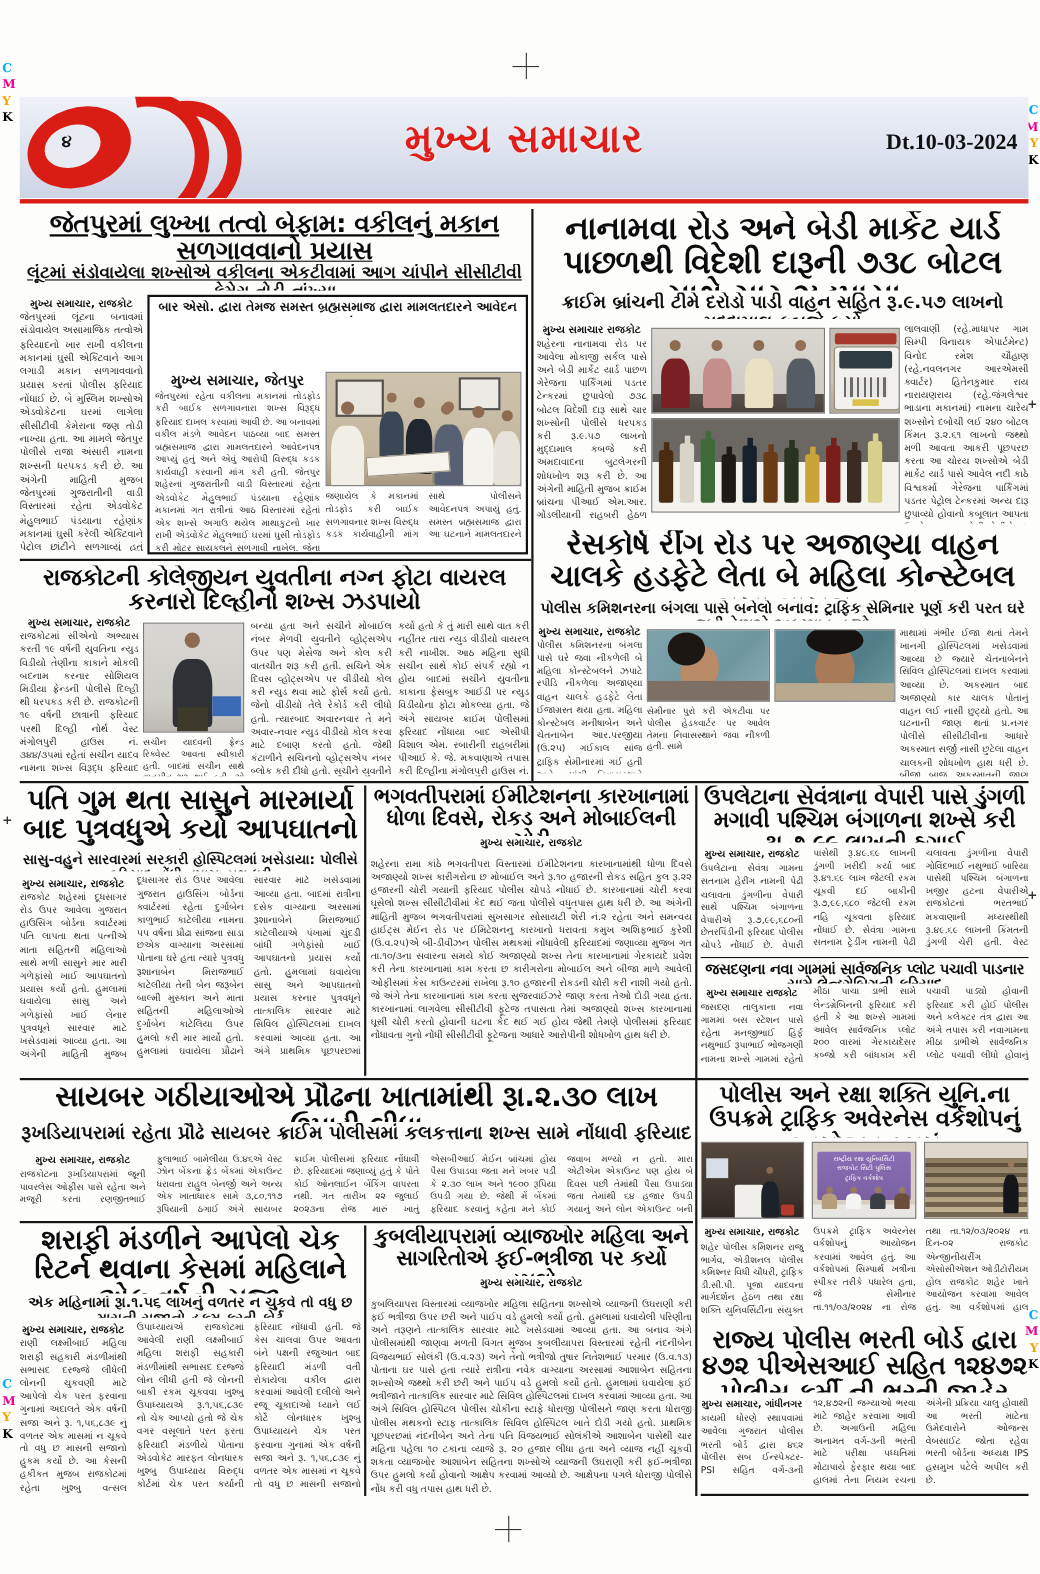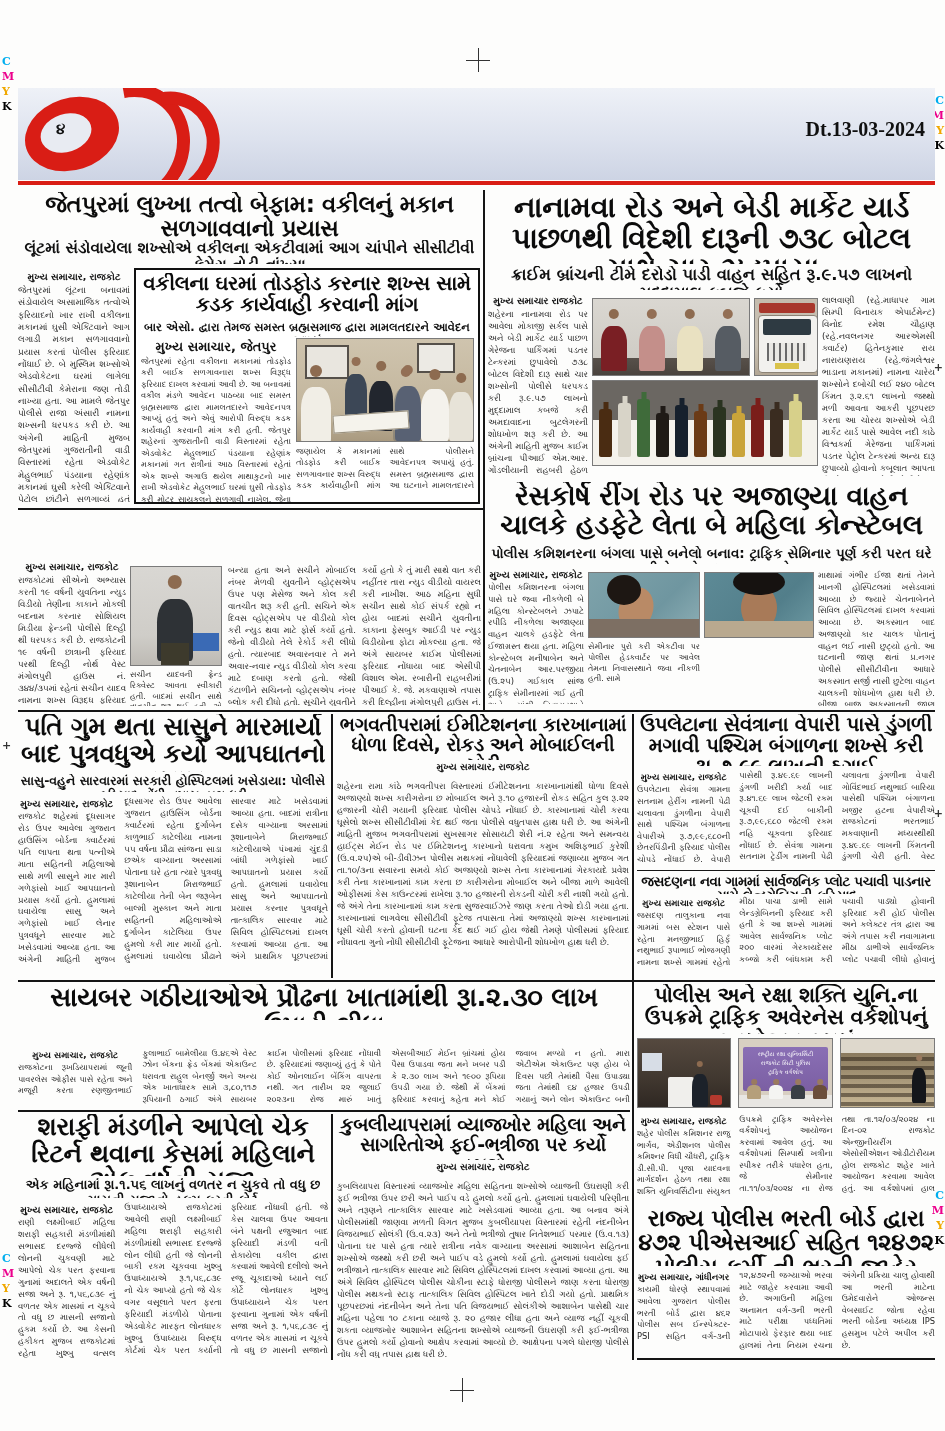--- a/index.html
+++ b/index.html
@@ -67,34 +67,34 @@
   <div class="pm" style="left:2px;top:740px;color:#333;">+</div>
   <div class="pm" style="right:2px;top:808px;color:#333;">+</div>
   <div class="pm" style="right:2px;top:362px;color:#333;">+</div>
 
   <div id="mast">
     <div id="logo-blob"></div>
     <div id="logo-hole"></div>
     <div class="sw" style="left:52px;top:-6px;width:92px;height:104px;"></div>
     <div class="sw" style="left:96px;top:2px;width:78px;height:88px;"></div>
     <div id="logo-num">૪</div>
-    <div class="mdate">Dt.13-03-2024</div>
+    <div class="mtitle">મુખ્ય સમાચાર</div>
+    <div class="mdate">Dt.10-03-2024</div>
   </div>
   <div id="mast-rule"></div>
 
-  <div class="art" style="left:18px;top:192px;width:463px;height:314px;">
+  <div class="art" style="left:18px;top:192px;width:463px;height:314px;text-decoration:underline;">
     <div class="hl" style="font-size:23px;height:46px;">જેતપુરમાં લુખ્ખા તત્વો બેફામ: વકીલનું મકાન સળગાવવાનો પ્રયાસ</div>
     <div class="sub" style="font-size:15.5px;height:24px;margin-top:2px;">લૂંટમાં સંડોવાયેલા શખ્સોએ વકીલના એકટીવામાં આગ ચાંપીને સીસીટીવી કેમેરા તોડી નાંખ્યા</div>
     <div style="position:absolute;left:0;top:78px;width:112px;height:234px;">
       <div class="by">મુખ્ય સમાચાર, રાજકોટ</div>
       <div class="body" style="height:218px;font-size:8.8px;">જેતપુરમાં લૂંટના બનાવમાં સંડોવાયેલ અસામાજિક તત્વોએ ફરિયાદનો ખાર રાખી વકીલના મકાનમાં ઘુસી એક્ટિવાને આગ લગાડી મકાન સળગાવવાનો પ્રયાસ કરતાં પોલીસ ફરિયાદ નોંધાઈ છે. બે મુસ્લિમ શખ્સોએ એડવોકેટના ઘરમાં લાગેલા સીસીટીવી કેમેરાના જણ તોડી નાખ્યા હતા. આ મામલે જેતપુર પોલીસે રાજા અંસારી નામના શખ્સની ધરપકડ કરી છે. આ અંગેની માહિતી મુજબ જેતપુરમાં ગુજરાતીની વાડી વિસ્તારમાં રહેતા એડવોકેટ મેહુલભાઈ પંડયાના રહેણાંક મકાનમાં ઘુસી કરેલી એક્ટિવાને પેટ્રોલ છાંટીને સળગાવ્યું હતું તેમજ ઘરને પણ હેમેસના વાયરો પણ કઠ કરી નાખ્યા હતા. આગની જાણ ફાયર બ્રિગેડને કરવામાં આવ્યા બાદ આગ ઉપર કાબુ લીધો હતો. પોલીસે આરોપી રાજા અંસારીને ઝડપી લીધો હતો.</div>
     </div>
 
     <div class="boxart" style="left:116px;top:76px;width:346px;height:236px;padding:3px 5px;">
-      <div class="hl" style="font-size:20px;height:48px;">વકીલના ઘરમાં તોડફોડ કરનાર શખ્સ સામે કડક કાર્યવાહી કરવાની માંગ</div>
       <div class="sub" style="font-size:11.5px;height:16px;">બાર એસો. દ્વારા તેમજ સમસ્ત બ્રહ્મસમાજ દ્વારા મામલતદારને આવેદન આપ્યું</div>
       <div style="position:absolute;left:5px;top:68px;width:150px;height:162px;">
         <div class="by" style="font-size:13px;">મુખ્ય સમાચાર, જેતપુર</div>
         <div class="body" style="height:148px;font-size:8.2px;">જેતપુરમાં રહેતા વકીલના મકાનમાં તોડફોડ કરી બાઈક સળગાવનારા શખ્સ વિરૂદ્ધ ફરિયાદ દાખલ કરવામાં આવી છે. આ બનાવમાં વકીલ મંડળે આવેદન પાઠવ્યા બાદ સમસ્ત બ્રહ્મસમાજ દ્વારા મામલતદારને આવેદનપત્ર આપ્યું હતું અને એવું આરોપી વિરુદ્ધ કડક કાર્યવાહી કરવાની માંગ કરી હતી. જેતપુર શહેરનાં ગુજરાતીની વાડી વિસ્તારમાં રહેતા એડવોકેટ મેહુલભાઈ પંડયાના રહેણાંક મકાનમાં ગત રાત્રીનાં આઠ વિસ્તારમાં રહેતાં એક શખ્સે અગાઉ થયેલ માથાકુટનો ખાર રાખી એડવોકેટ મેહુલભાઈ ઘરમાં ઘુસી તોડફોડ કરી મોટર સાયકલને સળગાવી નાખેલ. જેના વિરોધમાં બાર એસો. ના પ્રમુખ મહાવીરભાઈ પટેલ તથા અનેક વકીલો તેમના રહેણાંક મકાન ખાતે એકત્રીત થઈ ગયેલ.</div>
       </div>
       <div class="photo" style="left:160px;top:68px;width:178px;height:104px;background:linear-gradient(180deg,#cfc4ae 0%,#c2b59c 70%,#a99a80 100%);">
         <div style="position:absolute;left:8px;top:6px;width:40px;height:30px;background:#e9e6df;border:2px solid #55504a;"></div>
         <div style="position:absolute;left:120px;top:4px;width:34px;height:26px;background:#eceae4;border:2px solid #55504a;"></div>
         <div class="person" style="left:4px;top:26px;width:30px;height:78px;--shirt:#f1eee6;--skin:#8d6b50;"></div>
         <div class="person" style="left:48px;top:18px;width:22px;height:60px;--shirt:#3c4756;--skin:#936f55;"></div>
@@ -163,20 +163,21 @@
     <div class="photo" style="left:216px;top:90px;width:110px;height:66px;background:linear-gradient(135deg,#5d8a96 0%,#527e8a 60%,#6e9aa3 100%);">
       <div style="position:absolute;left:36px;top:12px;width:36px;height:46px;border-radius:50%;background:#a87a58;"></div>
       <div style="position:absolute;left:28px;top:-4px;width:52px;height:26px;border-radius:50%;background:#161210;"></div>
       <div style="position:absolute;left:0;bottom:0;width:100%;height:16px;background:#b9a98f;"></div>
     </div>
     <div class="cap" style="position:absolute;left:100px;top:160px;width:112px;height:62px;">સેમીનાર પુરો કરી એકટીવા પર પોલીસ હેડક્વાર્ટર પર આવેલ તેમના નિવાસસ્થાને જવા નીકળી હતી. સામે</div>
     <div class="body" style="position:absolute;left:330px;top:88px;width:117px;height:136px;font-size:8.4px;">માથામાં ગંભીર ઈજા થતાં તેમને ખાનગી હોસ્પિટલમાં ખસેડવામાં આવ્યા છે જ્યારે ચેતનાબેનને સિવિલ હોસ્પિટલમાં દાખલ કરવામાં આવ્યા છે. અકસ્માત બાદ અજાણ્યો કાર ચાલક પોતાનું વાહન લઈ નાસી છુટ્યો હતો. આ ઘટનાની જાણ થતાં પ્ર.નગર પોલીસે સીસીટીવીના આધારે અકસ્માત સર્જી નાસી છુટેલા વાહન ચાલકની શોધખોળ હાથ ધરી છે. બીજી બાજુ અકસ્માતની જાણ થતાં જોઈન્ટ પોલીસ કમિશ્નર વિધી ચૌધરી બન્ને મહિલા કોન્સ્ટેબલની ખબર કાઢવા હોસ્પિટલ પર દોડી ગયા હતા અને તેઓની સારવારમાં કોઈ કચાસ ન રહે તે માટે ખાસ સુચના આપી હતી.</div>
   </div>
 
   <div class="art" style="left:18px;top:514px;width:463px;height:192px;">
+    <div class="hl" style="font-size:21px;height:42px;">રાજકોટની કોલેજીયન યુવતીના નગ્ન ફોટા વાયરલ કરનારો દિલ્હીનો શખ્સ ઝડપાયો</div>
     <div style="position:absolute;left:0;top:46px;width:108px;height:146px;">
       <div class="by">મુખ્ય સમાચાર, રાજકોટ</div>
       <div class="body" style="height:130px;font-size:8.6px;">રાજકોટમાં સીએનો અભ્યાસ કરતી ૧૯ વર્ષની યુવતિના ન્યુડ વિડીયો તેણીના કાકાને મોકલી બદનામ કરનાર સોશિયલ મિડીયા ફ્રેન્ડની પોલીસે દિલ્હી થી ધરપકડ કરી છે. રાજકોટની ૧૯ વર્ષની છાત્રાની ફરિયાદ પરથી દિલ્હી નોર્થ વેસ્ટ મંગોલપુરી હાઉસ નં. ૩૪૪/૩૫માં રહેતાં સચીન યાદવ નામના શખ્સ વિરૂદ્ધ ફરિયાદ નોંધાઈ હતી. ૨૦૧૯-૨૦ની સાલમાં મોબાઈલમાં પબ્જી ગેમ રમતી હોય ત્યારે દિલ્હીના</div>
     </div>
     <div class="photo" style="left:112px;top:52px;width:92px;height:100px;background:linear-gradient(180deg,#d9d7d3 0%,#cfcdc8 70%,#bdbab4 100%);">
       <div class="person" style="left:26px;top:8px;width:36px;height:86px;--shirt:#2e3236;--skin:#8d6b50;"></div>
       <div style="position:absolute;left:30px;bottom:0;width:28px;height:22px;background:#3d3a2c;"></div>
       <div style="position:absolute;right:2px;bottom:14px;width:26px;height:18px;background:#3a6ab5;"></div>
     </div>
     <div class="cap" style="position:absolute;left:112px;top:156px;width:92px;height:36px;">સચીન યાદવની ફ્રેન્ડ રિક્વેસ્ટ આવતા સ્વીકારી હતી. બાદમાં સચીન સાથે વાતચીત શરૂ થઈ હતી. એ પછી ફેસબુક</div>
@@ -217,20 +218,21 @@
     <div class="hl" style="font-size:13.5px;height:20px;">જસદણના નવા ગામમાં સાર્વજનિક પ્લોટ પચાવી પાડનાર સામે લેન્ડગ્રેબિગની ફરિયાદ</div>
     <div class="body c3" style="position:absolute;left:0;top:22px;width:298px;height:78px;font-size:8.3px;">
       <div class="by" style="font-size:8.8px;">મુખ્ય સમાચાર રાજકોટ</div>
       <span>જસદણ તાલુકાના નવા ગામમાં બસ સ્ટેશન પાસે રહેતા મનજીભાઈ હિર્ફ નથુભાઈ રૂપાભાઈ ભોજગણી નામના શખ્સે ગામમાં રહેતો મીઠા પાચા ડાભી સામે લેન્ડગ્રેબિનની ફરિયાદ કરી હતી કે આ શખ્સે ગામમાં આવેલ સાર્વજનિક પ્લોટ ૨૦૦ વારમાં ગેરકાયદેસર કબ્જો કરી બાંધકામ કરી પચાવી પાડ્યો હોવાની ફરિયાદ કરી હોઈ પોલીસ અને કલેક્ટર તંત્ર દ્વારા આ અંગે તપાસ કરી નવાગામના મીઠા ડાભીએ સાર્વજનિક પ્લોટ પચાવી લીધો હોવાનું સાબિત થતા તેના વિરુધ્ધ લેન્ડગ્રેબિગની ફરિયાદ નોંધવા હુકમ કરતા ગોંડલ વિભાગના નાયબ પોલીસ અધિક્ષક કે.ઠી.જાડાએ ફરિયાદ નોંધવા હુકમ કરેલ છે.</span>
     </div>
   </div>
   <div class="hr" style="left:18px;top:980px;width:917px;"></div>
 
   <div class="art" style="left:18px;top:984px;width:612px;height:124px;">
     <div class="hl" style="font-size:26px;height:36px;">સાયબર ગઠીયાઓએ પ્રૌઢના ખાતામાંથી રૂા.૨.૩૦ લાખ ઉપાડી લીધા</div>
+    <div class="sub" style="font-size:17px;height:24px;margin-top:1px;">રૂખડિયાપરામાં રહેતા પ્રૌઢે સાયબર ક્રાઈમ પોલીસમાં કલકત્તાના શખ્સ સામે નોંધાવી ફરિયાદ</div>
     <div class="body c5" style="position:absolute;left:0;top:64px;width:612px;height:58px;font-size:8.2px;">
       <div class="by" style="font-size:8.8px;">મુખ્ય સમાચાર, રાજકોટ</div>
       <span>રાજકોટના રૂખડિયાપરામાં જૂની પાવરલેસ ઓફીસ પાસે રહેતા અને મજૂરી કરતા રણજીતભાઈ ફુલાભાઈ બામેલીયા ઉ.૪૬એ વેસ્ટ ઝોન બેંકના ફ્રેડ બેંકમાં એકાઉન્ટ ધરાવતા રાહુલ બેનર્જી અને અન્ય એક ખાતાધારક સામે ૩,૮૦,૧૧૭ રૂપિયાની ઠગાઈ અંગે સાયબર ક્રાઈમ પોલીસમાં ફરિયાદ નોંધાવી છે. ફરિયાદમાં જણાવ્યું હતું કે પોતે કોઈ ઓનલાઈન બેંકિંગ વાપરતા નથી. ગત તારીખ ૨૨ જુલાઈ ૨૦૨૩ના રોજ મારું ખાતું એસબીઆઈ મેઈન બ્રાંચમાં હોય પૈસા ઉપાડવા જતા મને ખબર પડી કે ૨.૩૦ લાખ અને ૧૯૦૦ રૂપિયા ઉપડી ગયા છે. જેથી મેં બેંકમાં ફરિયાદ કરવાનું કહેતા મને કોઈ જવાબ મળ્યો ન હતો. મારા એટીએમ એકાઉન્ટ પણ હોય બે દિવસ પછી તેમાંથી પૈસા ઉપાડ્યા જતા તેમાંથી ૬૪ હજાર ઉપડી ગયાનું અને લોન એકાઉન્ટ બની ગયું હોય બીજા એકાઉન્ટમાંથી ૨૫ હજાર અને ૪૫ હજાર ઉપડી ગયાનું જણાવા મળ્યું હતું. જેથી ફરીથી બેંકમાં રજુઆત કરી છતાં કોઈ જવાબ મળ્યો ન હતો જેથી સાયબર ક્રાઈમમાં અરજી કરતા તપાસ કરતા આ બધા પૈસા કલકત્તાના ખાતામાં ટ્રાન્સફર થયા હોય અને ત્યાંથી જ રામેક કોઈ રીતે મારા ખાતાના ઓનલાઈન એક્સેસ લઈ ઠગાઈ કરી હોવાનું જણાયા મળતા પોલીસે તપાસ હાથ ધરી છે.</span>
     </div>
   </div>
   <div class="hr" style="left:18px;top:1110px;width:612px;"></div>
 
   <div class="art" style="left:637px;top:984px;width:298px;height:216px;">
     <div class="hl" style="font-size:21px;height:50px;">પોલીસ અને રક્ષા શક્તિ યુનિ.ના ઉપક્રમે ટ્રાફિક અવેરનેસ વર્કશોપનું આયોજન કરાયું</div>
     <div class="photo" style="left:0;top:54px;width:94px;height:70px;background:linear-gradient(180deg,#55493f 0%,#40372f 60%,#2e2archive722 100%);background:linear-gradient(180deg,#55493f 0%,#40372f 60%,#2e2722 100%);">

